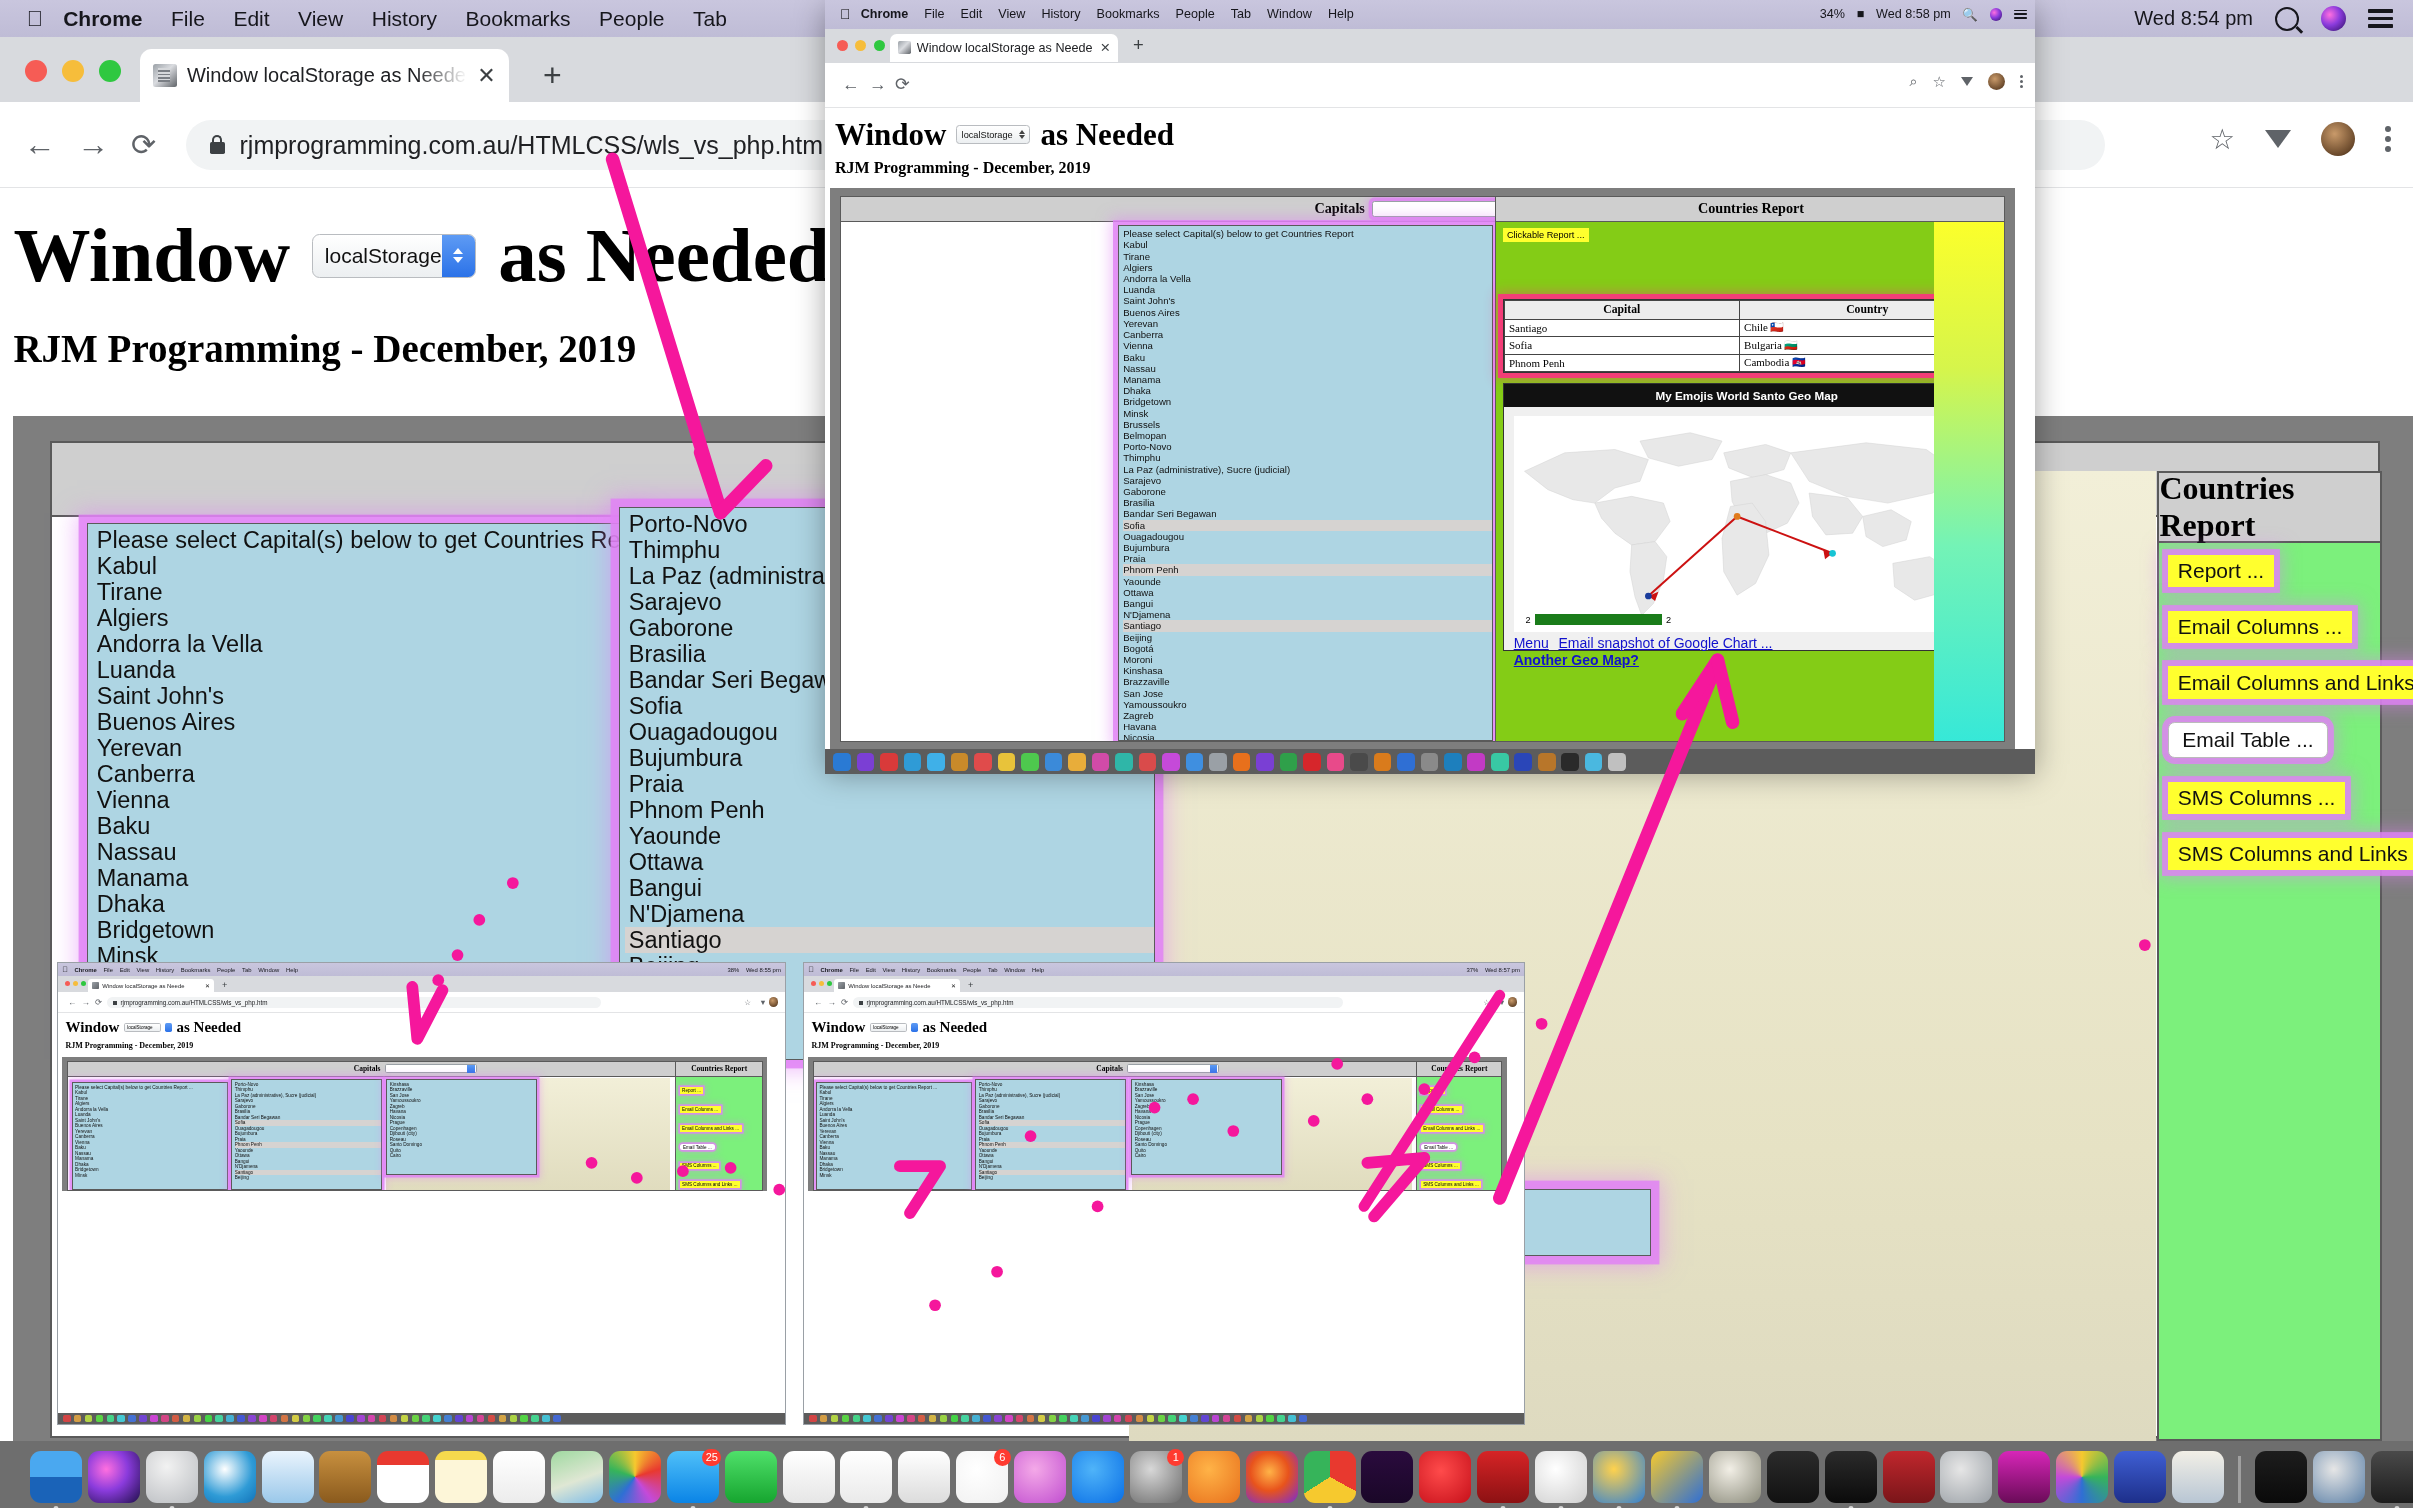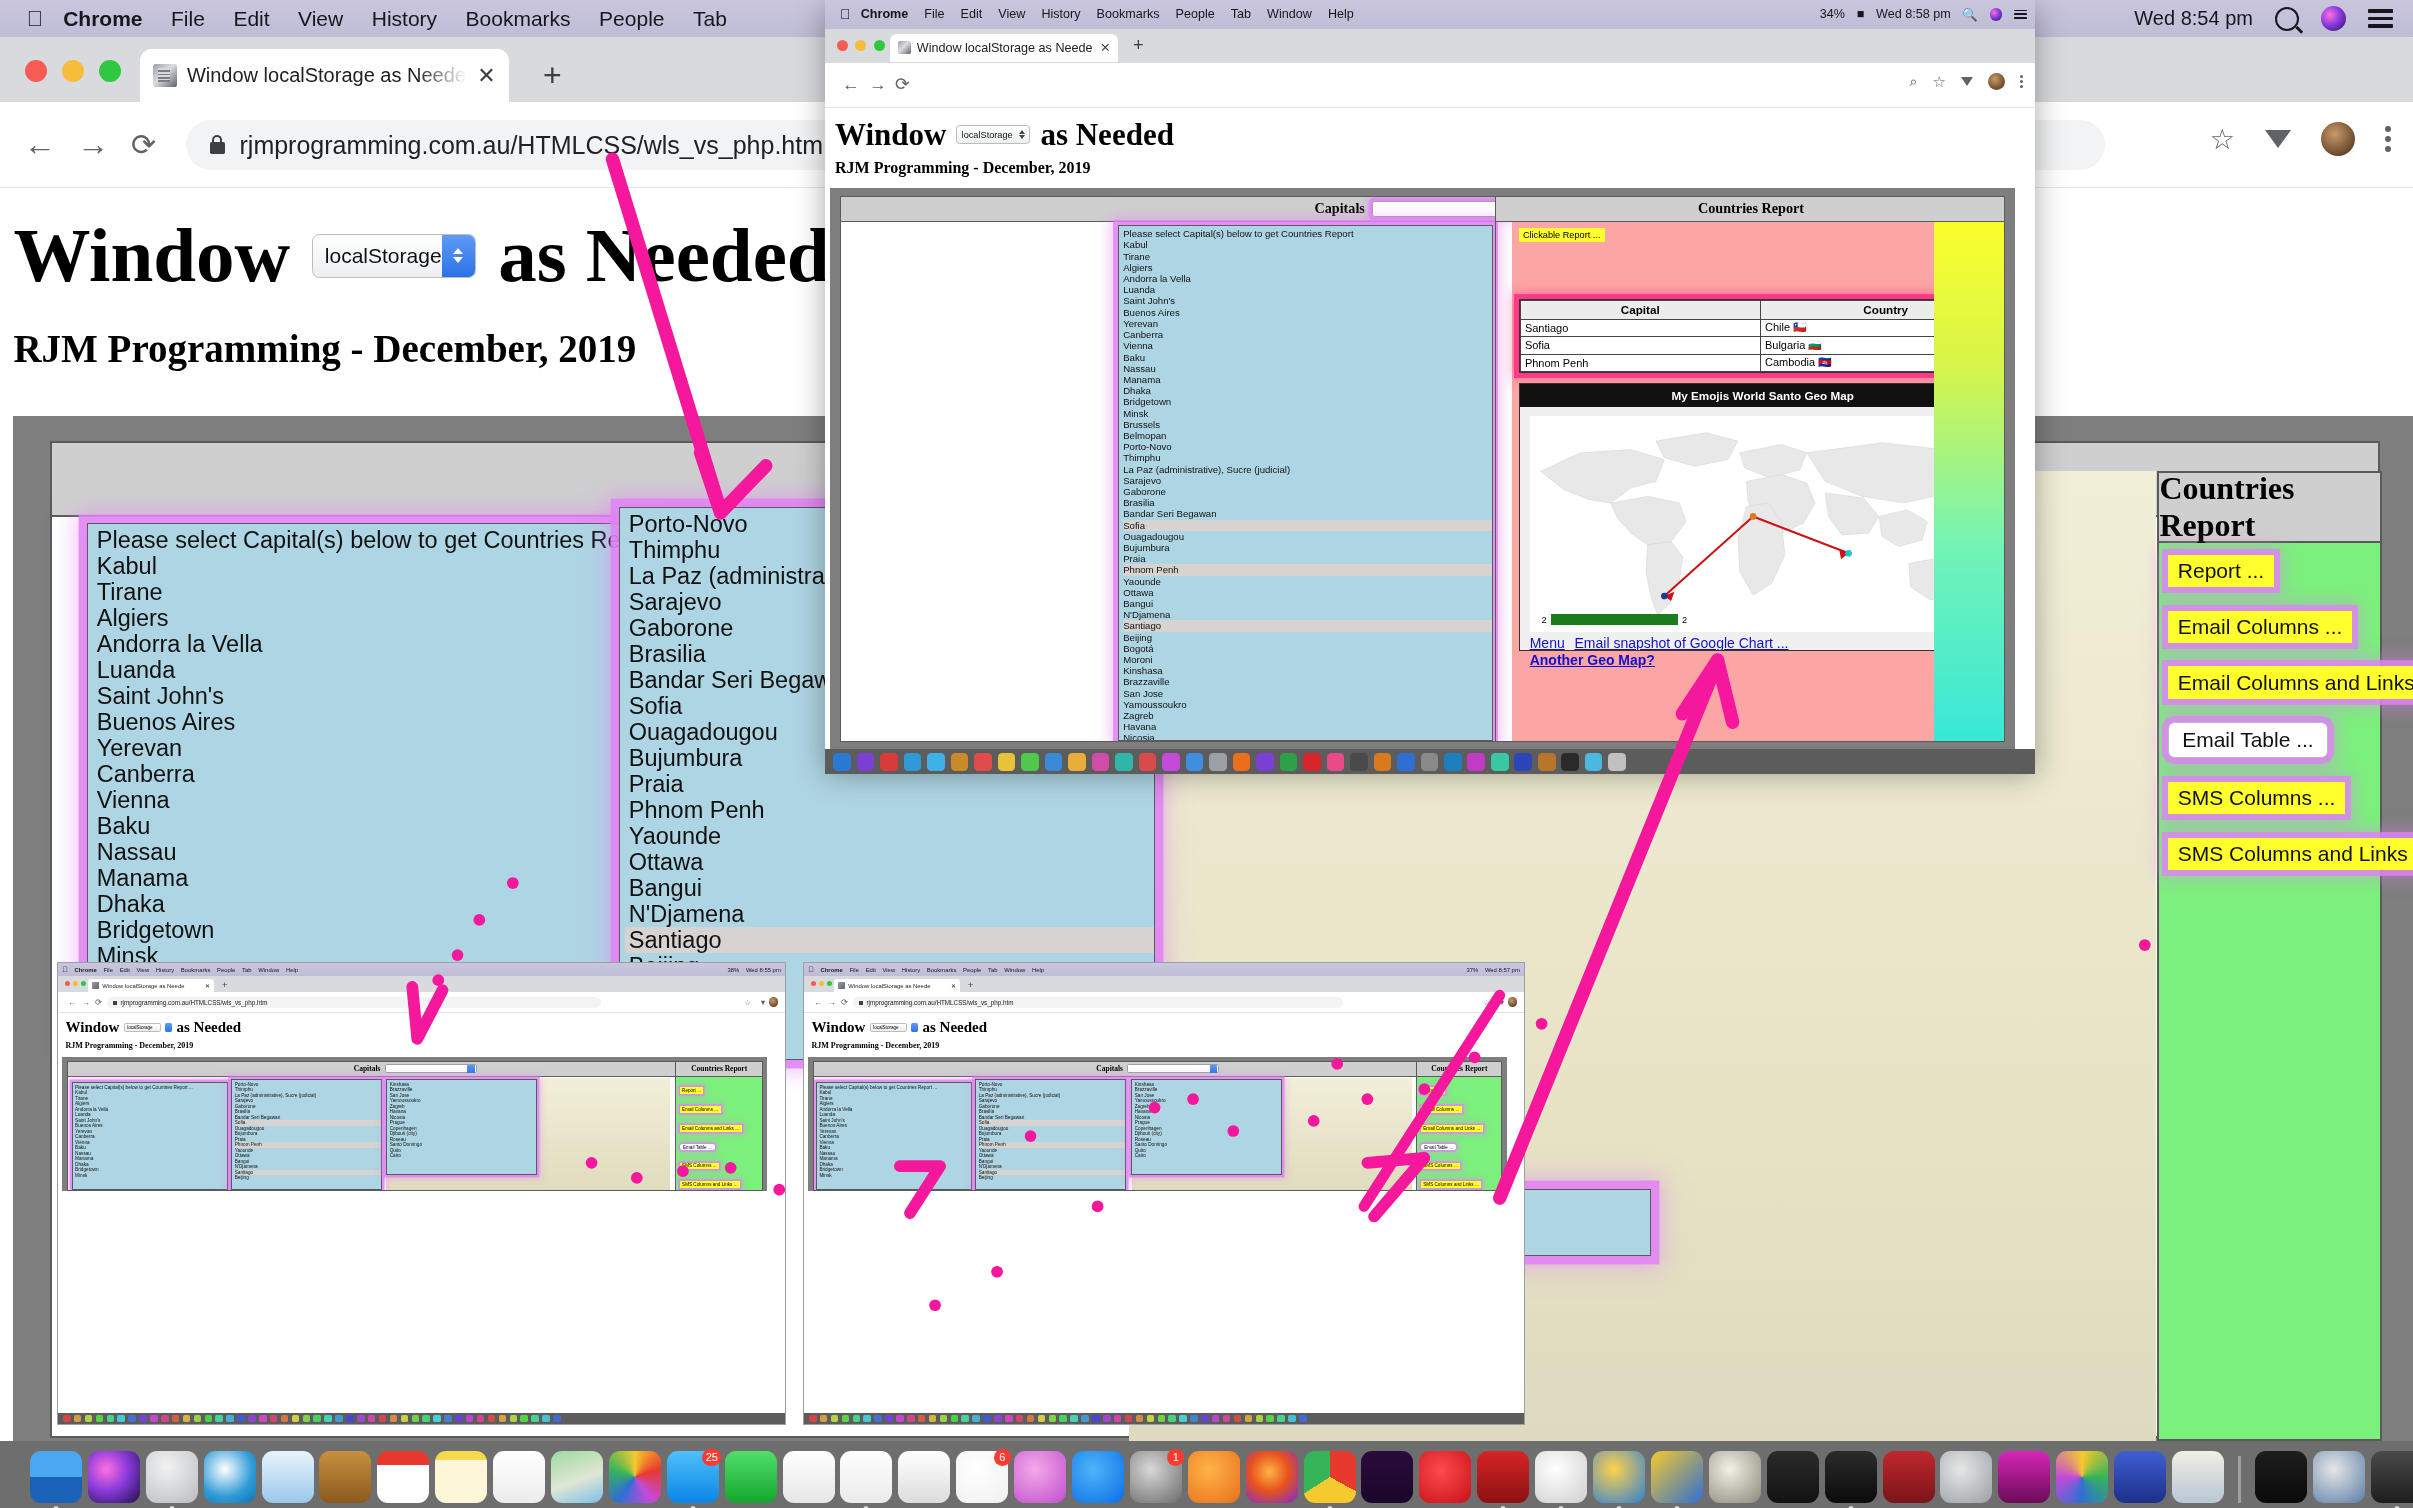--- a/index.html
+++ b/index.html
@@ -174,25 +174,25 @@
   #inner .icapbar .box .ar i.u{border-bottom:3.4px solid #444;}
   #inner .icapbar .box .ar i.d{border-top:3.4px solid #444;}
   #inner .icaplist{position:absolute;left:277px;top:28px;width:375px;height:516px;background:#aed5e3;border:0.8px solid #5a5a5a;box-sizing:border-box;
      font-size:9.6px;line-height:11.2px;color:#111;padding:2.5px 0 0 4.2px;overflow:hidden;
      box-shadow:0 0 0 5px rgba(224,130,245,.8),0 0 13.4px 6.7px rgba(224,130,245,.5);}
   #inner .icaplist .opt{white-space:nowrap;}
   #inner .icaplist .opt.sel{background:#d6d3d1;}
   #inner .icr{position:absolute;left:654px;top:0;width:511px;height:546px;border-left:1.7px solid #5a5a5a;box-sizing:border-box;}
   #inner .icrhead{height:25px;background:#cfcfcf;border-bottom:1.7px solid #5a5a5a;display:flex;align-items:center;justify-content:center;
      font-family:"Liberation Serif",serif;font-weight:bold;font-size:14.2px;box-sizing:border-box;}
-  #inner .icrbody{position:absolute;left:16px;top:25px;width:510px;height:521px;background:#fca5a5;}
+  #inner .icrbody{position:absolute;left:0;top:25px;width:510px;height:521px;background:#84cc16;}
   #inner .clickable{position:absolute;left:6.7px;top:6.7px;background:#ffff2e;font-size:9.2px;padding:1.7px 4.2px;}
   #inner .reptbl{position:absolute;left:6.7px;top:77px;width:494px;background:#fff;border:1.7px solid #333;box-sizing:border-box;
      box-shadow:0 0 0 5px rgba(255,46,130,.85),0 0 11.7px 5.9px rgba(255,46,130,.45);}
-  #inner .reptbl table{border-collapse:collapse;width:100%;font-family:Liberation Sans, sans-serif;}
+  #inner .reptbl table{border-collapse:collapse;width:100%;font-family:Liberation Serif, serif;}
   #inner .reptbl th{background:#ececec;border:0.8px solid #444;font-size:11.7px;padding:2.5px 0;text-align:center;}
   #inner .reptbl td{border:0.8px solid #444;font-size:11px;padding:1.7px 4.2px;}
   #inner .geocard{position:absolute;left:6.7px;top:161px;width:488px;height:268px;background:#f0f0f0;border:0.8px solid #333;box-sizing:border-box;}
   #inner .geotitle{height:23.5px;background:#111;color:#fff;display:flex;align-items:center;justify-content:center;font-size:11.7px;font-weight:bold;}
   #inner .geomapbox{position:absolute;left:10px;top:32px;width:468px;height:216px;background:#fff;overflow:hidden;}
   #inner .leg{position:absolute;left:11.7px;bottom:6.7px;display:flex;align-items:center;gap:4.2px;font-size:9.2px;}
   #inner .leg .bar{width:127px;height:11px;background:#1a7c1a;}
   #inner .links{position:absolute;left:10px;top:251px;font-size:14px;}
   #inner .links a{color:#1111cc;text-decoration:underline;margin-right:5.9px;}
   #inner .links .row2{display:block;margin-top:1.7px;font-weight:bold;}

